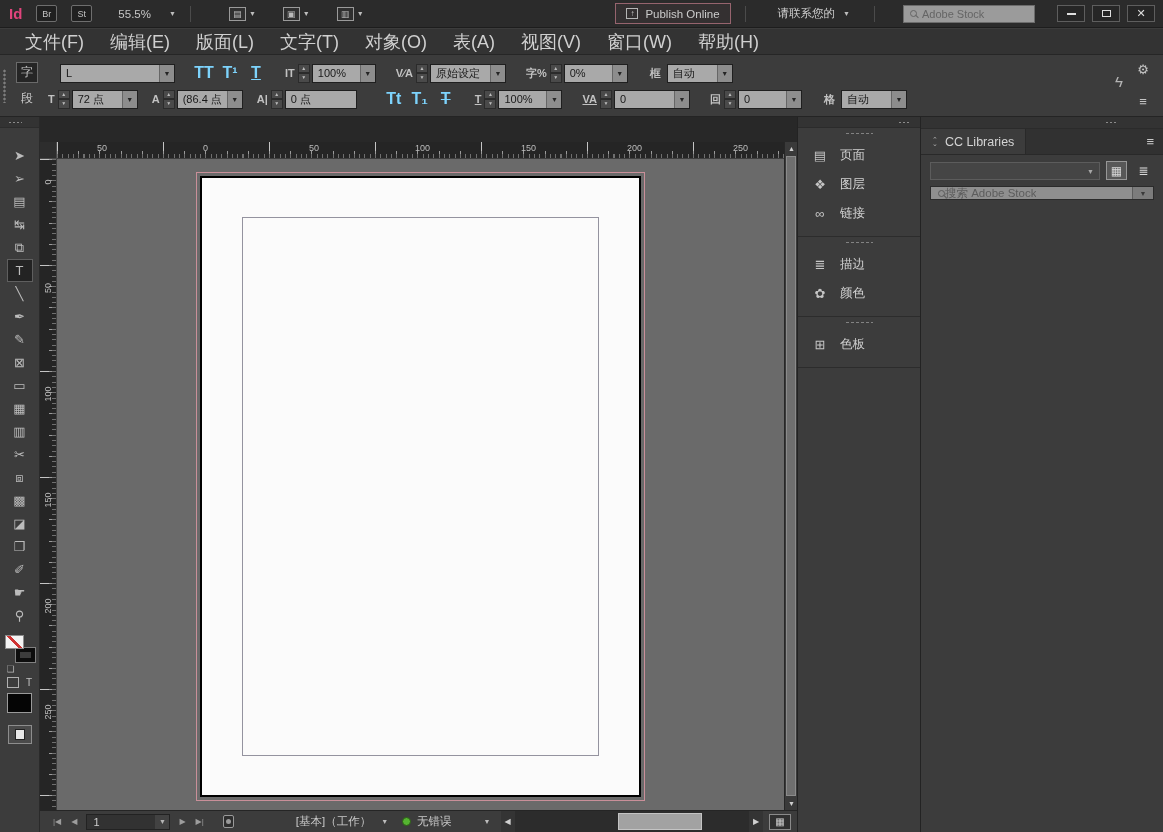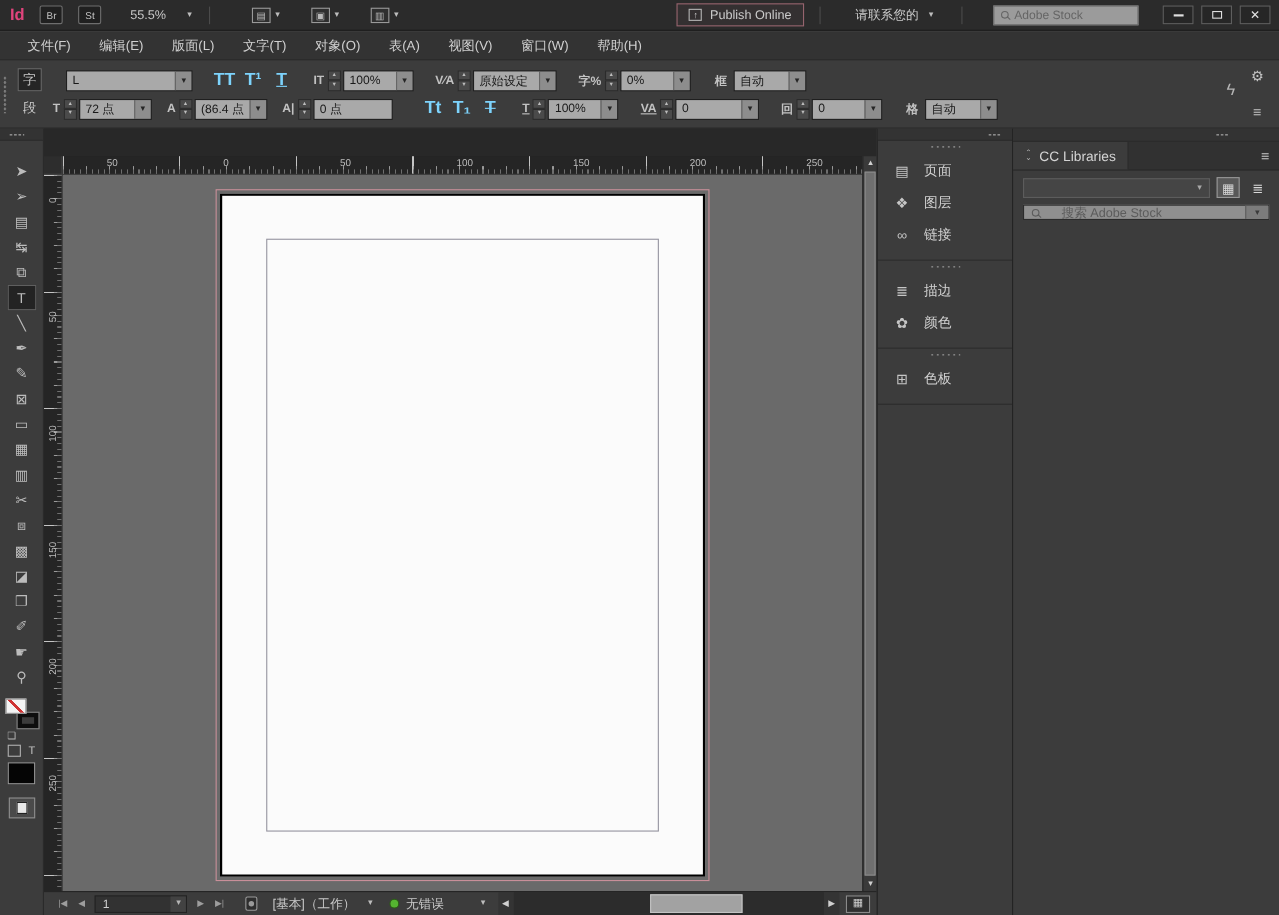--- a/index.html
+++ b/index.html
@@ -22,21 +22,21 @@
   .stock-search { width:132px; height:18px; margin:0 10px 0 14px; background:#9b9b9b; border:1px solid #6c6c6c; display:flex; align-items:center; gap:5px; padding:0 6px; color:#656565; font-size:11px; }
   .mag { width:7px; height:7px; border:1px solid currentColor; border-radius:50%; position:relative; flex:none; }
   .mag::after { content:""; position:absolute; width:4px; height:1px; background:currentColor; transform:rotate(45deg); right:-3px; bottom:-1px; }
   .win-btns { display:flex; gap:7px; margin:0 8px 0 12px; }
   .win-btn { width:28px; height:17px; border:1px solid #5e5e5e; background:#262626; display:flex; align-items:center; justify-content:center; color:#dedede; font-size:11px; }
   .glyph-min { width:9px; height:2px; background:#dedede; }
   .glyph-max { width:9px; height:7px; border:1px solid #dedede; }
 
   
   .menubar { position:absolute; left:0; top:29px; width:1163px; height:26px; background:#333333; border-bottom:1px solid #262626; display:flex; align-items:center; padding-left:12px; }
-  .menu-item { padding:0 13px; color:#d0d0d0; font-size:12px; }
+  .menu-item { padding:0 13px; color:#d0d0d0; font-size:18px; }
 
   
   .cpanel { position:absolute; left:0; top:55px; width:1163px; height:62px; background:#3c3c3c; border-bottom:1px solid #242424; }
   .cpanel::before { content:""; position:absolute; left:3px; top:14px; width:3px; height:34px; background-image:radial-gradient(#7e7e7e 1px, transparent 1.2px); background-size:3px 4px; }
   .mode-col { position:absolute; left:16px; top:7px; width:22px; }
   .mode-btn { width:22px; height:21px; display:flex; align-items:center; justify-content:center; color:#c9c9c9; font-size:12px; margin-bottom:5px; }
   .mode-btn.active { background:#252525; border:1px solid #6a6a6a; }
   .crow { position:absolute; left:48px; right:60px; height:22px; display:flex; align-items:center; }
   .crow1 { top:7px; } .crow2 { top:33px; }
   .field { display:flex; height:19px; border:1px solid #1f1f1f; flex:none; }
@@ -102,21 +102,21 @@
   .vthumb { position:absolute; left:1px; right:1px; top:14px; bottom:14px; background:#6f6f6f; border:1px solid #8b8b8b; }
 
   
   .statusbar { position:absolute; left:0; right:0; bottom:0; height:22px; background:#3c3c3c; border-top:1px solid #252525; display:flex; align-items:center; padding-left:8px; }
   .snav { color:#9d9d9d; font-size:8px; padding:0 5px; white-space:nowrap; }
   .page-field { width:84px; height:16px; margin:0 4px; border:1px solid #222; background:#323232; display:flex; }
   .page-field .v { flex:1; color:#cfcfcf; font-size:11px; padding:1px 6px; }
   .page-field .a { width:14px; background:#424242; color:#b5b5b5; font-size:7px; display:flex; align-items:center; justify-content:center; }
   .pf-icon { width:11px; height:13px; border:1px solid #9a9a9a; border-radius:2px 2px 2px 2px; margin:0 6px 0 14px; position:relative; background:#2e2e2e; }
   .pf-icon::after { content:""; position:absolute; left:2px; top:3px; width:5px; height:5px; border-radius:50%; background:#9a9a9a; }
-  .profile-dd { height:16px; display:flex; align-items:center; gap:10px; padding:0 8px; color:#c9c9c9; font-size:11.5px; white-space:nowrap; }
+  .profile-dd { height:16px; display:flex; align-items:center; gap:10px; padding:0 8px; color:#c9c9c9; font-size:11.5px; white-space:nowrap;margin-left:48px; }
   .err-dd { display:flex; align-items:center; gap:6px; margin-left:6px; color:#c9c9c9; font-size:11.5px; white-space:nowrap; }
   .green-dot { width:9px; height:9px; border-radius:50%; background:var(--no_error_green,#55b431); border:1px solid #2c5c17; }
   .err-dd .dd-arrow { margin-left:26px; }
   .hscroll { flex:1; height:100%; display:flex; align-items:center; margin-left:10px; }
   .hs-btn { width:14px; height:100%; display:flex; align-items:center; justify-content:center; color:#d0d0d0; font-size:8px; background:#343434; }
   .hs-track { flex:1; height:100%; background:#2c2c2c; position:relative; }
   .hs-thumb { position:absolute; left:44%; width:84px; top:2px; bottom:2px; background:#a2a2a2; border:1px solid #c4c4c4; }
   .docgrid-btn { width:22px; height:16px; border:1px solid #8a8a8a; margin:0 6px; color:#cfcfcf; font-size:10px; line-height:14px; text-align:center; background:#303030; }
 
   
@@ -134,21 +134,21 @@
   .cc-head::after { content:""; position:absolute; right:46px; top:4px; width:12px; height:3px; background-image:radial-gradient(#8b8b8b 1px, transparent 1.2px); background-size:4px 3px; }
   .cc-tabrow { height:26px; background:#313131; border-bottom:1px solid #292929; display:flex; align-items:stretch; }
   .cc-tab { background:#3c3c3c; border-right:1px solid #292929; display:flex; align-items:center; gap:7px; padding:0 11px; color:#d4d4d4; font-size:12.5px; }
   .cc-chev { display:flex; flex-direction:column; line-height:4px; font-size:7px; color:#b0b0b0; }
   .cc-menu { margin-left:auto; align-self:center; padding-right:9px; color:#c9c9c9; font-size:13px; }
   .cc-controls { display:flex; align-items:center; gap:6px; padding:6px 9px 4px; }
   .cc-dd { flex:1; height:18px; background:#454545; border:1px solid #5c5c5c; position:relative; }
   .cc-dd::after { content:"▼"; position:absolute; right:5px; top:5px; font-size:7px; color:#a8a8a8; }
   .view-btn { width:21px; height:19px; display:flex; align-items:center; justify-content:center; color:#d9d9d9; font-size:12px; }
   .view-btn.active { background:#585858; border:1px solid #979797; }
-  .cc-search { margin:2px 9px; height:14px; background:#8f8f8f; border:1px solid #2b2b2b; display:flex; align-items:center; gap:20px; padding:0 0 0 7px; color:#5c5c5c; font-size:11.5px; }
+  .cc-search { margin:2px 9px; height:14px; background:#8f8f8f; border:1px solid #2b2b2b; display:flex; align-items:center; gap:0; padding:0 0 0 7px; color:#5c5c5c; font-size:11.5px; }
   .cc-search .ph { white-space:nowrap; overflow:hidden; }
   .cc-search .dd { margin-left:auto; width:21px; height:100%; background:#7c7c7c; border-left:1px solid #5d5d5d; display:flex; align-items:center; justify-content:center; color:#3a3a3a; font-size:7px; }
   .cc-center { position:absolute; left:16px; right:16px; top:318px; text-align:center; }
   .cc-cloud { margin-bottom:14px; }
   .cc-msg { color:#8d8d8d; font-size:11.5px; line-height:1.75; text-align:center; }
   .cc-create { margin-top:22px; display:inline-block; height:23px; line-height:21px; padding:0 13px; background:#494949; border:1px solid #a2a2a2; color:#e3e3e3; font-size:12px; }
 </style>
 </head>
 <body>
 

